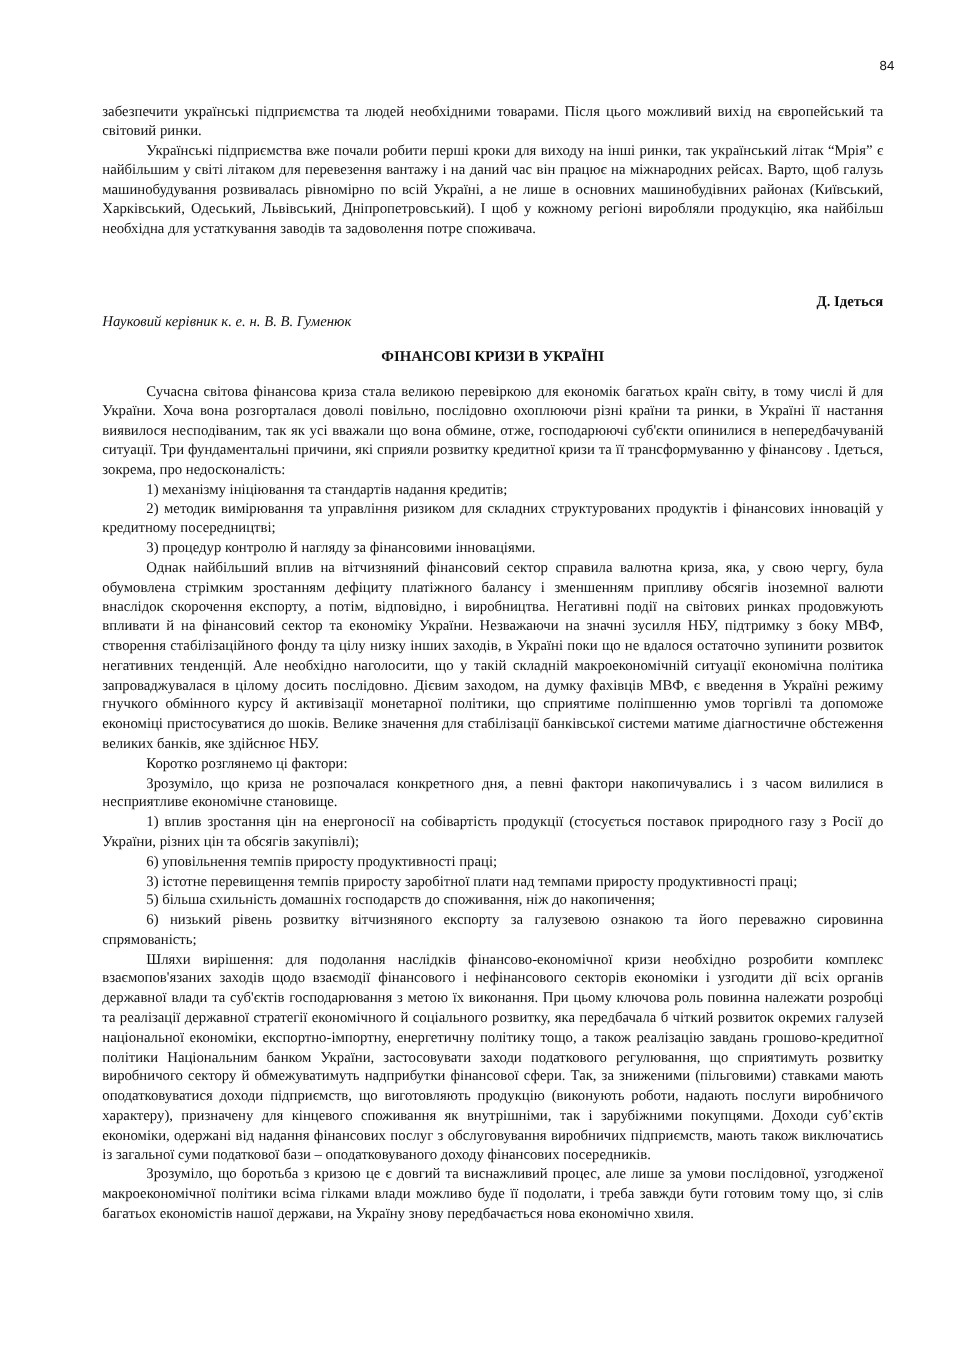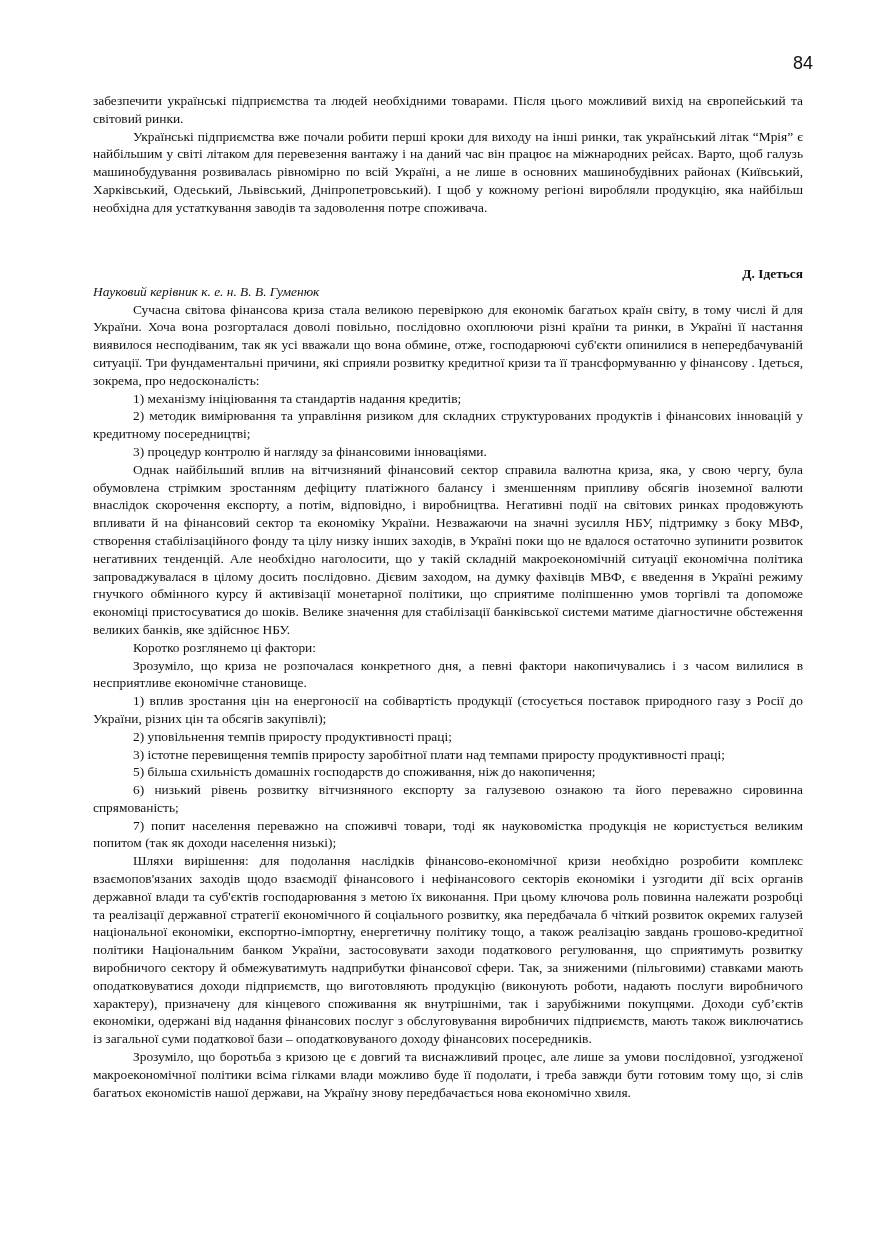--- a/index.html
+++ b/index.html
@@ -2,21 +2,21 @@
 <html><head>
 <meta charset="utf-8">
 <style>
   html, body { margin: 0; padding: 0; background: #ffffff; }
   body {
     width: 876px; height: 1240px; position: relative; overflow: hidden;
     font-family: "Liberation Serif", serif; color: #111; font-size: 13.4px;
   }
   .page-number {
     position: absolute; top: 53px; right: 63px;
-    font-family: "Liberation Sans", sans-serif; font-size: 18px; color: #111;
+    font-family: "Liberation Sans", sans-serif; font-size: 12px; color: #111;
   }
   .content {
     position: absolute; left: 93px; top: 92px; width: 710px;
   }
   p {
     margin: 0; text-align: justify; line-height: 17.8px;
   }
   .indent { text-indent: 40px; }
   .spacer { height: 48px; }
   .author {
@@ -38,31 +38,31 @@
   <div>
     <p>забезпечити українські підприємства та людей необхідними товарами. Після цього можливий вихід на європейський та світовий ринки.</p>
     <p class="indent">Українські підприємства вже почали робити перші кроки для виходу на інші ринки, так український літак “Мрія” є найбільшим у світі літаком для перевезення вантажу і на даний час він працює на міжнародних рейсах. Варто, щоб галузь машинобудування розвивалась рівномірно по всій Україні, а не лише в основних машинобудівних районах (Київський, Харківський, Одеський, Львівський, Дніпропетровський). І щоб у кожному регіоні виробляли продукцію, яка найбільш необхідна для устаткування заводів та задоволення потре споживача.</p>
   </div>
 
   <div class="spacer"></div>
 
   <p class="author">Д. Ідеться</p>
   <p class="advisor">Науковий керівник к. е. н. В. В. Гуменюк</p>
 
+  <p class="title">ФІНАНСОВІ КРИЗИ В УКРАЇНІ</p>
 
   <div>
     <p class="indent">Сучасна світова фінансова криза стала великою перевіркою для економік багатьох країн світу, в тому числі й для України. Хоча вона розгорталася доволі повільно, послідовно охоплюючи різні країни та ринки, в Україні її настання виявилося несподіваним, так як усі вважали що вона обмине, отже, господарюючі суб'єкти опинилися в непередбачуваній ситуації. Три фундаментальні причини, які сприяли розвитку кредитної кризи та її трансформуванню у фінансову . Ідеться, зокрема, про недосконалість:</p>
     <p class="indent">1) механізму ініціювання та стандартів надання кредитів;</p>
     <p class="indent">2) методик вимірювання та управління ризиком для складних структурованих продуктів і фінансових інновацій у кредитному посередництві;</p>
     <p class="indent">3) процедур контролю й нагляду за фінансовими інноваціями.</p>
     <p class="indent">Однак найбільший вплив на вітчизняний фінансовий сектор справила валютна криза, яка, у свою чергу, була обумовлена стрімким зростанням дефіциту платіжного балансу і зменшенням припливу обсягів іноземної валюти внаслідок скорочення експорту, а потім, відповідно, і виробництва. Негативні події на світових ринках продовжують впливати й на фінансовий сектор та економіку України. Незважаючи на значні зусилля НБУ, підтримку з боку МВФ, створення стабілізаційного фонду та цілу низку інших заходів, в Україні поки що не вдалося остаточно зупинити розвиток негативних тенденцій. Але необхідно наголосити, що у такій складній макроекономічній ситуації економічна політика запроваджувалася в цілому досить послідовно. Дієвим заходом, на думку фахівців МВФ, є введення в Україні режиму гнучкого обмінного курсу й активізації монетарної політики, що сприятиме поліпшенню умов торгівлі та допоможе економіці пристосуватися до шоків. Велике значення для стабілізації банківської системи матиме діагностичне обстеження великих банків, яке здійснює НБУ.</p>
     <p class="indent">Коротко розглянемо ці фактори:</p>
     <p class="indent">Зрозуміло, що криза не розпочалася конкретного дня, а певні фактори накопичувались і з часом вилилися в несприятливе економічне становище.</p>
     <p class="indent">1) вплив зростання цін на енергоносії на собівартість продукції (стосується поставок природного газу з Росії до України, різних цін та обсягів закупівлі);</p>
-    <p class="indent">2)  уповільнення темпів приросту продуктивності праці;</p>
+    <p class="indent">6)  уповільнення темпів приросту продуктивності праці;</p>
     <p class="indent">3) істотне перевищення темпів приросту заробітної плати над темпами приросту продуктивності праці;</p>
     <p class="indent">5) більша схильність домашніх господарств до споживання, ніж до накопичення;</p>
     <p class="indent">6) низький рівень розвитку вітчизняного експорту за галузевою ознакою та його переважно сировинна спрямованість;</p>
-    <p class="indent">7) попит населення переважно на споживчі товари, тоді як науковомістка продукція не користується великим попитом (так як доходи населення низькі);</p>
     <p class="indent">Шляхи вирішення: для подолання наслідків фінансово-економічної кризи необхідно розробити комплекс взаємопов'язаних заходів щодо взаємодії фінансового і нефінансового секторів економіки і узгодити дії всіх органів державної влади та суб'єктів господарювання з метою їх виконання. При цьому ключова роль повинна належати розробці та реалізації державної стратегії економічного й соціального розвитку, яка передбачала б чіткий розвиток окремих галузей національної економіки, експортно-імпортну, енергетичну політику тощо, а також реалізацію завдань грошово-кредитної політики Національним банком України, застосовувати заходи податкового регулювання, що сприятимуть розвитку виробничого сектору й обмежуватимуть надприбутки фінансової сфери. Так, за зниженими (пільговими) ставками мають оподатковуватися доходи підприємств, що виготовляють продукцію (виконують роботи, надають послуги виробничого характеру), призначену для кінцевого споживання як внутрішніми, так і зарубіжними покупцями. Доходи суб’єктів економіки, одержані від надання фінансових послуг з обслуговування виробничих підприємств, мають також виключатись із загальної суми податкової бази – оподатковуваного доходу фінансових посередників.</p>
     <p class="indent">Зрозуміло, що боротьба з кризою це є довгий та виснажливий процес, але лише за умови послідовної, узгодженої макроекономічної політики всіма гілками влади можливо буде її подолати, і треба завжди бути готовим тому що, зі слів багатьох економістів нашої держави,  на Україну знову передбачається нова економічно хвиля.</p>
   </div>
 </div>
 
 </body></html>

